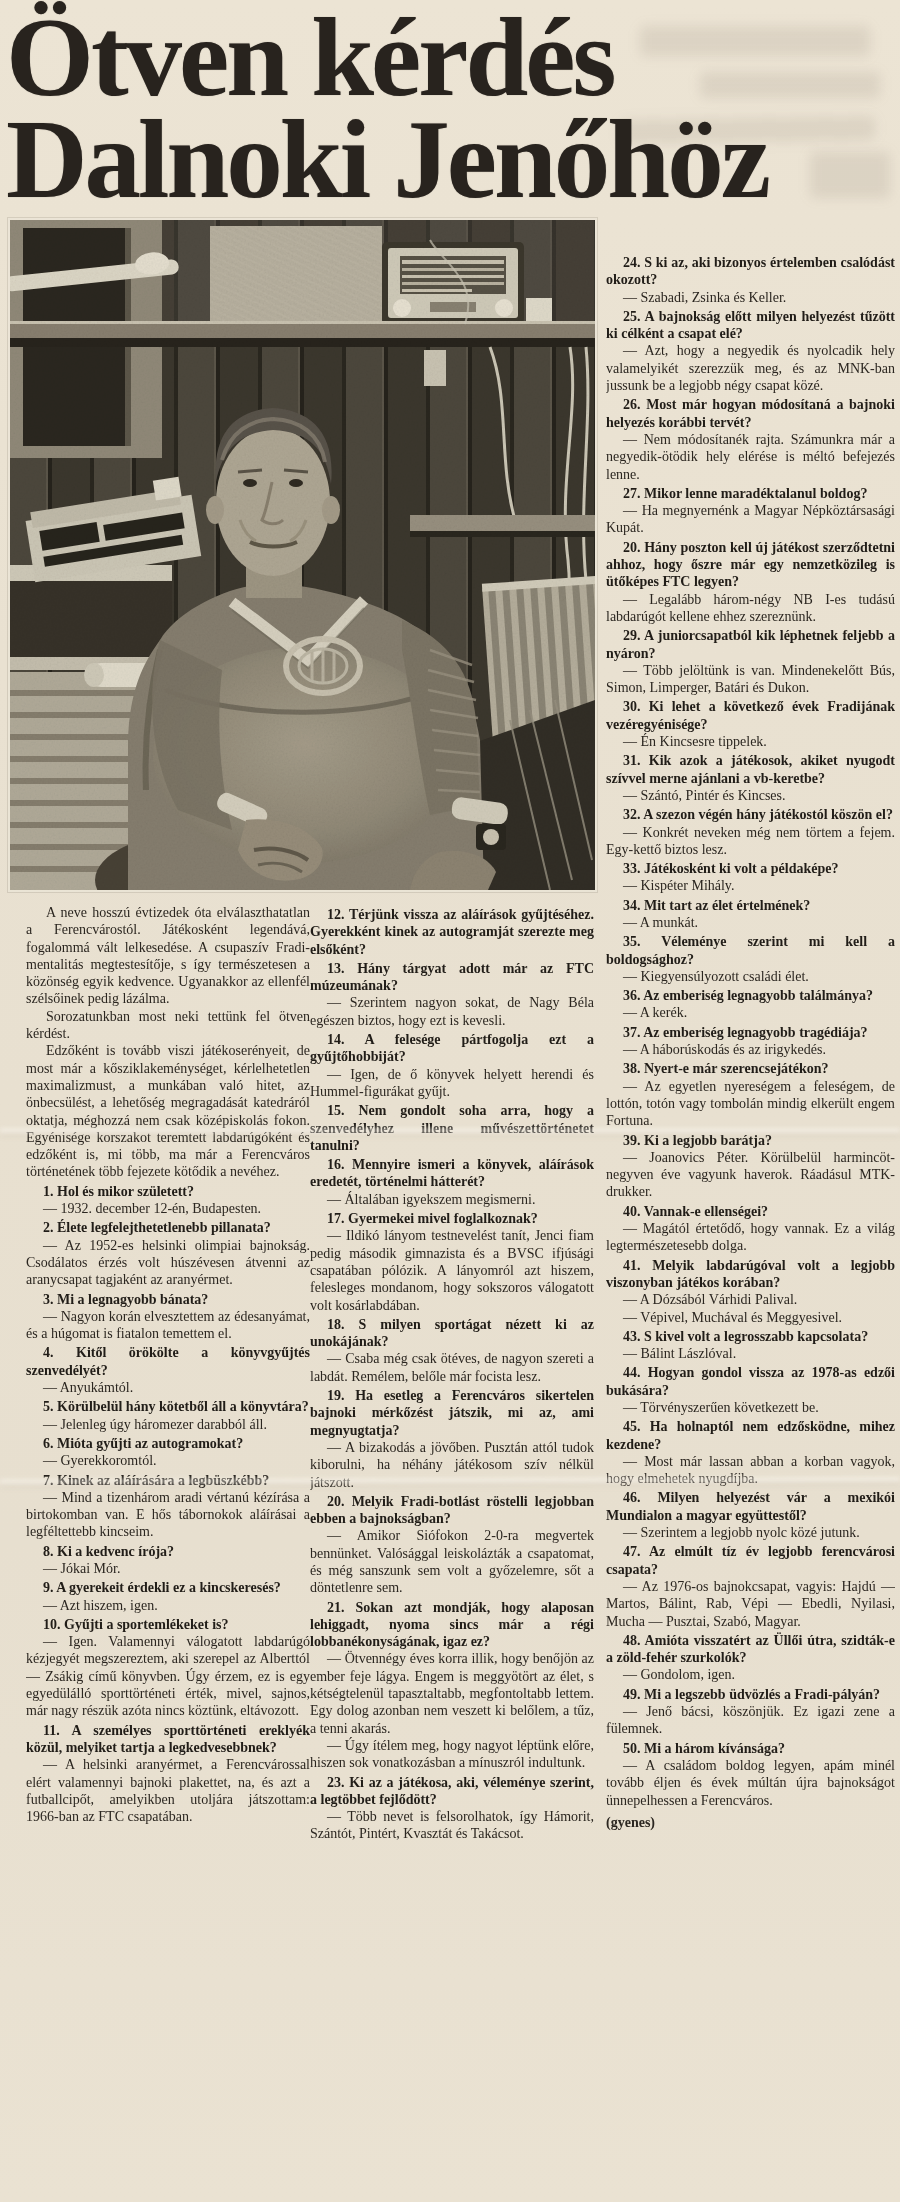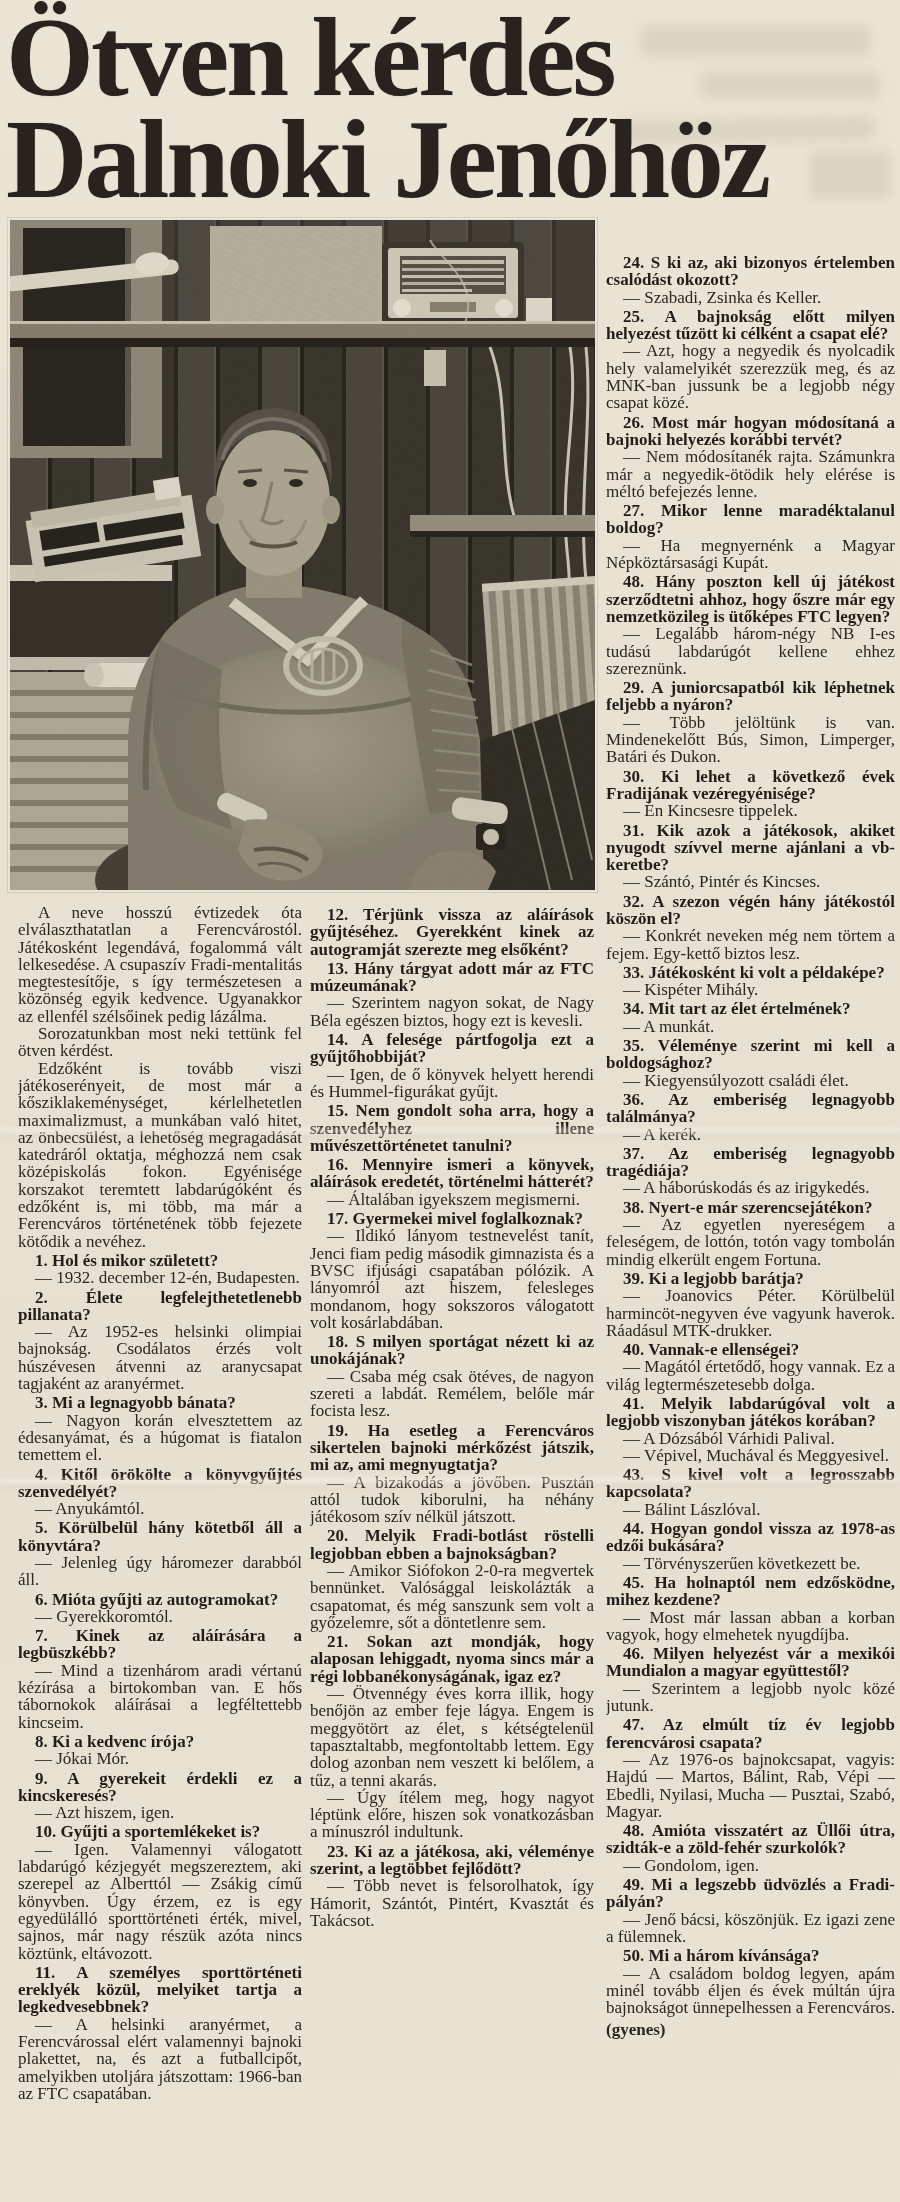--- a/index.html
+++ b/index.html
@@ -28,29 +28,29 @@
     text-shadow:0 0 1px rgba(40,35,30,.4);
   }
   .photo{
     position:absolute;left:10px;top:220px;width:585px;height:670px;
     box-shadow:0 0 0 2px rgba(240,234,220,.8), 0 0 0 3px rgba(90,82,70,.15);
   }
   .photo svg{display:block;width:585px;height:670px;}
 
   .col{
     position:absolute;overflow:hidden;
-    font-size:17px;line-height:17.3px;color:#2b2620;
+    font-size:14px;line-height:17.3px;color:#2b2620;
     text-align:justify;
   }
   .col p{margin:0;}
   .col .intro{text-indent:20px;}
   .col .question{font-weight:bold;text-indent:17px;margin-top:2px;color:#211d18;}
   .col .answer{text-indent:17px;}
   .col .signature{font-weight:bold;margin-top:5px;padding-right:4px;}
-  #col-left{left:18px;top:904px;width:284px;height:1292px;}
+  #col-left{left:26px;top:904px;width:284px;height:1292px;}
   #col-middle{left:310px;top:904px;width:284px;height:1292px;}
   #col-right{left:606px;top:252px;width:289px;height:1944px;}
 </style>
 </head>
 <body style="background: rgb(233, 225, 209);">
 
 <div class="sheet">
 
   <div class="bleed b1"></div>
   <div class="bleed b2"></div>
@@ -319,21 +319,21 @@
     </div>
   <div id="col-right" class="col" style="color: rgb(43, 38, 32);">
       <p class="question">24. S ki az, aki bizonyos értelemben csalódást okozott?</p>
       <p class="answer">— Szabadi, Zsinka és Keller.</p>
       <p class="question">25. A bajnokság előtt milyen helyezést tűzött ki célként a csapat elé?</p>
       <p class="answer">— Azt, hogy a negyedik és nyolcadik hely valamelyikét szerezzük meg, és az MNK-ban jussunk be a legjobb négy csapat közé.</p>
       <p class="question">26. Most már hogyan módosítaná a bajnoki helyezés korábbi tervét?</p>
       <p class="answer">— Nem módosítanék rajta. Számunkra már a negyedik-ötödik hely elérése is méltó befejezés lenne.</p>
       <p class="question">27. Mikor lenne maradéktalanul boldog?</p>
       <p class="answer">— Ha megnyernénk a Magyar Népköztársasági Kupát.</p>
-      <p class="question">48. Hány poszton kell új játékost szerződtetni ahhoz, hogy őszre már egy nemzetközileg is ütőképes FTC legyen?</p>
+      <p class="question">20. Hány poszton kell új játékost szerződtetni ahhoz, hogy őszre már egy nemzetközileg is ütőképes FTC legyen?</p>
       <p class="answer">— Legalább három-négy NB I-es tudású labdarúgót kellene ehhez szereznünk.</p>
       <p class="question">29. A juniorcsapatból kik léphetnek feljebb a nyáron?</p>
       <p class="answer">— Több jelöltünk is van. Mindenekelőtt Bús, Simon, Limperger, Batári és Dukon.</p>
       <p class="question">30. Ki lehet a következő évek Fradijának vezéregyénisége?</p>
       <p class="answer">— Én Kincsesre tippelek.</p>
       <p class="question">31. Kik azok a játékosok, akiket nyugodt szívvel merne ajánlani a vb-keretbe?</p>
       <p class="answer">— Szántó, Pintér és Kincses.</p>
       <p class="question">32. A szezon végén hány játékostól köszön el?</p>
       <p class="answer">— Konkrét neveken még nem törtem a fejem. Egy-kettő biztos lesz.</p>
       <p class="question">33. Játékosként ki volt a példaképe?</p>

